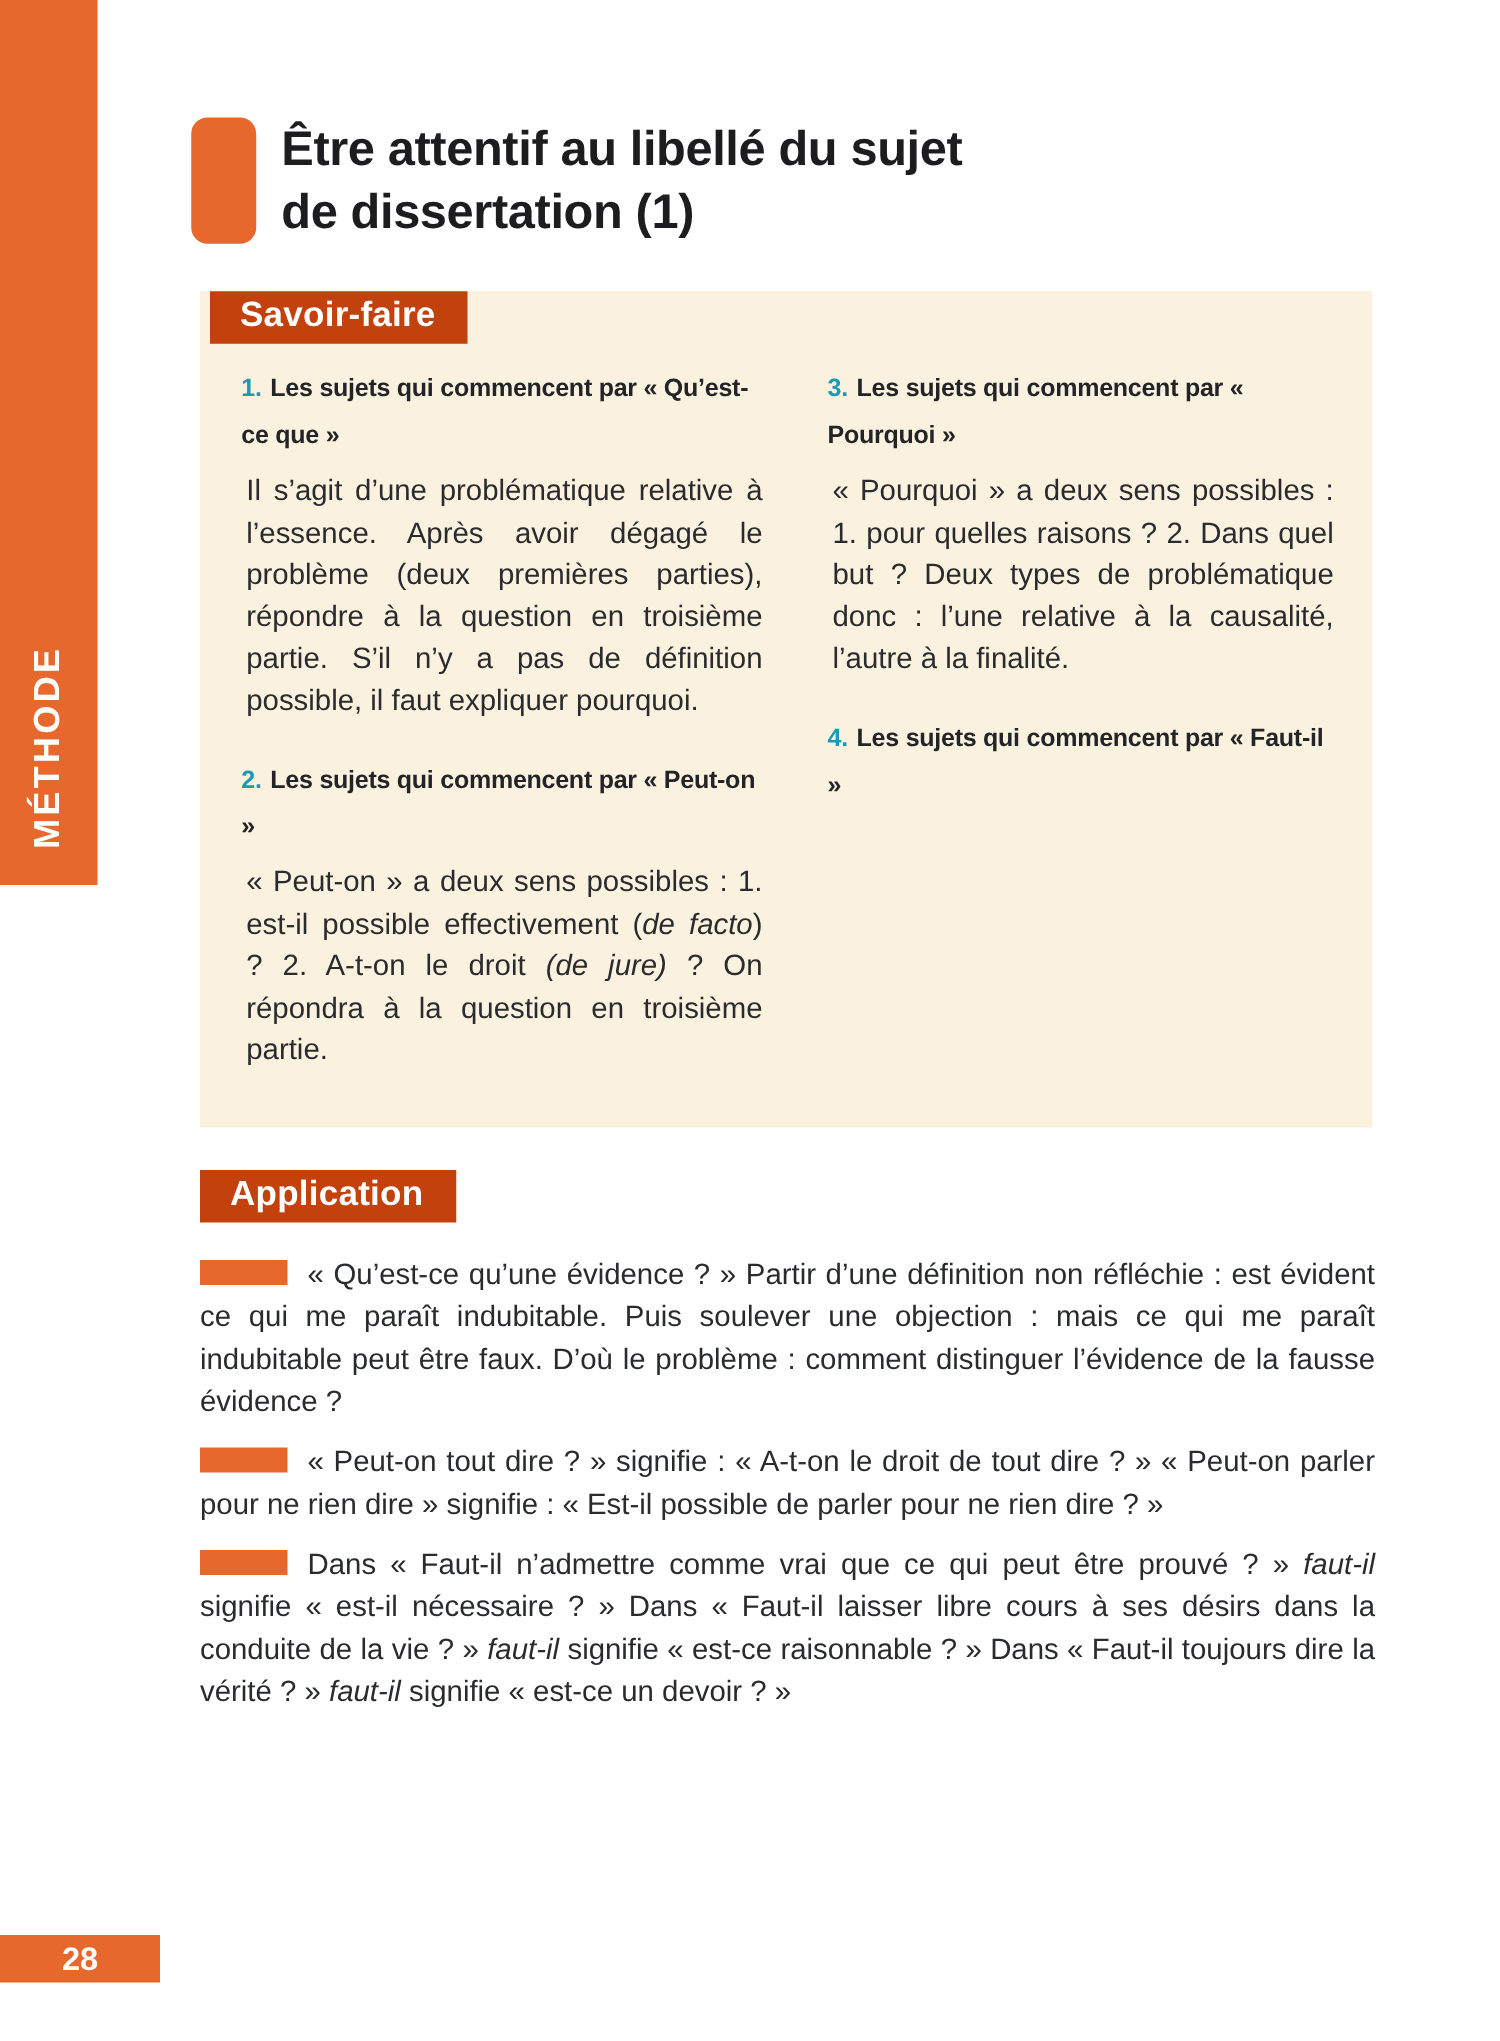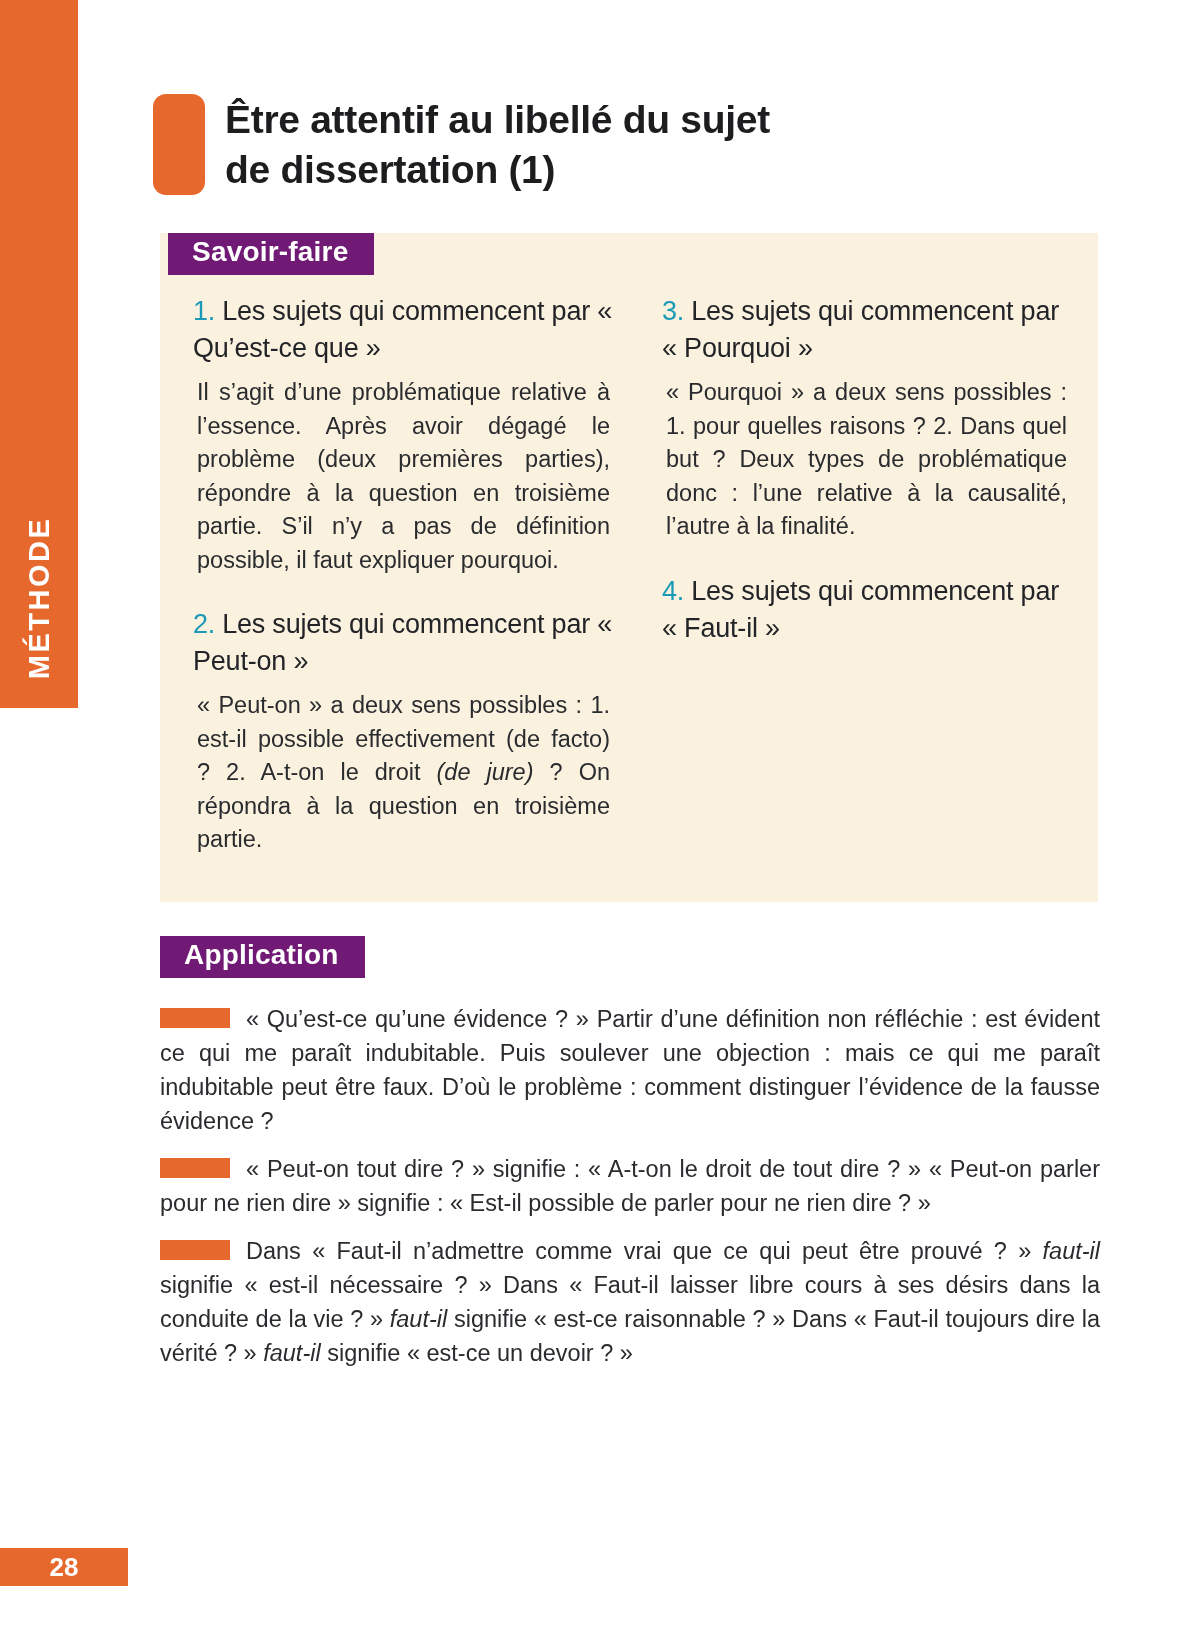--- a/index.html
+++ b/index.html
@@ -43,21 +43,21 @@
     font-size: 39px;
     line-height: 50px;
     font-weight: bold;
     color: #1d1d20;
     letter-spacing: -0.3px;
   }
 
   
   .badge {
     display: inline-block;
-    background: #701a75;
+    background: #c2410c;
     color: #ffffff;
     font-size: 28px;
     font-weight: bold;
     padding: 3px 26px 7px 24px;
     letter-spacing: 0.2px;
   }
 
   
   .savoir-box {
     position: absolute;
@@ -65,23 +65,23 @@
     width: 938px; height: 669px;
     background: #FAF1DF;
   }
   .savoir-box .badge { position: absolute; left: 8px; top: 0; }
   .sf-col { position: absolute; top: 60px; }
   .sf-col.left  { left: 33px;  width: 421px; }
   .sf-col.right { left: 502px; width: 409px; }
   .sf-section + .sf-section { margin-top: 29px; }
   .sf-heading {
     margin: 0 0 9px 0;
-    font-size: 27px;
+    font-size: 20px;
     line-height: 37px;
-    font-weight: normal;
+    font-weight: bold;
     color: #232428;
     letter-spacing: -0.2px;
   }
   .sf-heading .num { color: #1A9AB6; margin-right: 7px; }
   .sf-body {
     margin: 4px;
     font-size: 23.5px;
     line-height: 33.5px;
     text-align: justify;
     color: #2a2b2e;
@@ -142,21 +142,21 @@
   <div class="savoir-box">
     <span class="badge">Savoir-faire</span>
 
     <div class="sf-col left">
       <div class="sf-section">
         <h3 class="sf-heading"><span class="num">1.</span><span>Les sujets qui commencent par « Qu’est-ce que »</span></h3>
         <p class="sf-body"><span>Il s’agit d’une problématique relative à l’essence. Après avoir dégagé le problème (deux premières parties), répondre à la question en troisième partie. S’il n’y a pas de définition possible, il faut expliquer pourquoi.</span></p>
       </div>
       <div class="sf-section">
         <h3 class="sf-heading"><span class="num">2.</span><span>Les sujets qui commencent par « Peut-on »</span></h3>
-        <p class="sf-body"><span>« Peut-on » a deux sens possibles : 1. est-il possible effectivement (</span><span style="">de facto</span><span>) ? 2. A-t-on le droit </span><span style="font-style: italic;">(de jure)</span><span> ? On répondra à la question en troisième partie.</span></p>
+        <p class="sf-body"><span>« Peut-on » a deux sens possibles : 1. est-il possible effectivement (</span><span style="font-style: italic;">de facto</span><span>) ? 2. A-t-on le droit </span><span style="font-style: italic;">(de jure)</span><span> ? On répondra à la question en troisième partie.</span></p>
       </div>
     </div>
 
     <div class="sf-col right">
       <div class="sf-section">
         <h3 class="sf-heading"><span class="num">3.</span><span>Les sujets qui commencent par « Pourquoi »</span></h3>
         <p class="sf-body"><span>« Pourquoi » a deux sens possibles : 1. pour quelles raisons ? 2. Dans quel but ? Deux types de problématique donc : l’une relative à la causalité, l’autre à la finalité.</span></p>
       </div>
       <div class="sf-section">
         <h3 class="sf-heading"><span class="num">4.</span><span>Les sujets qui commencent par « Faut-il »</span></h3>

